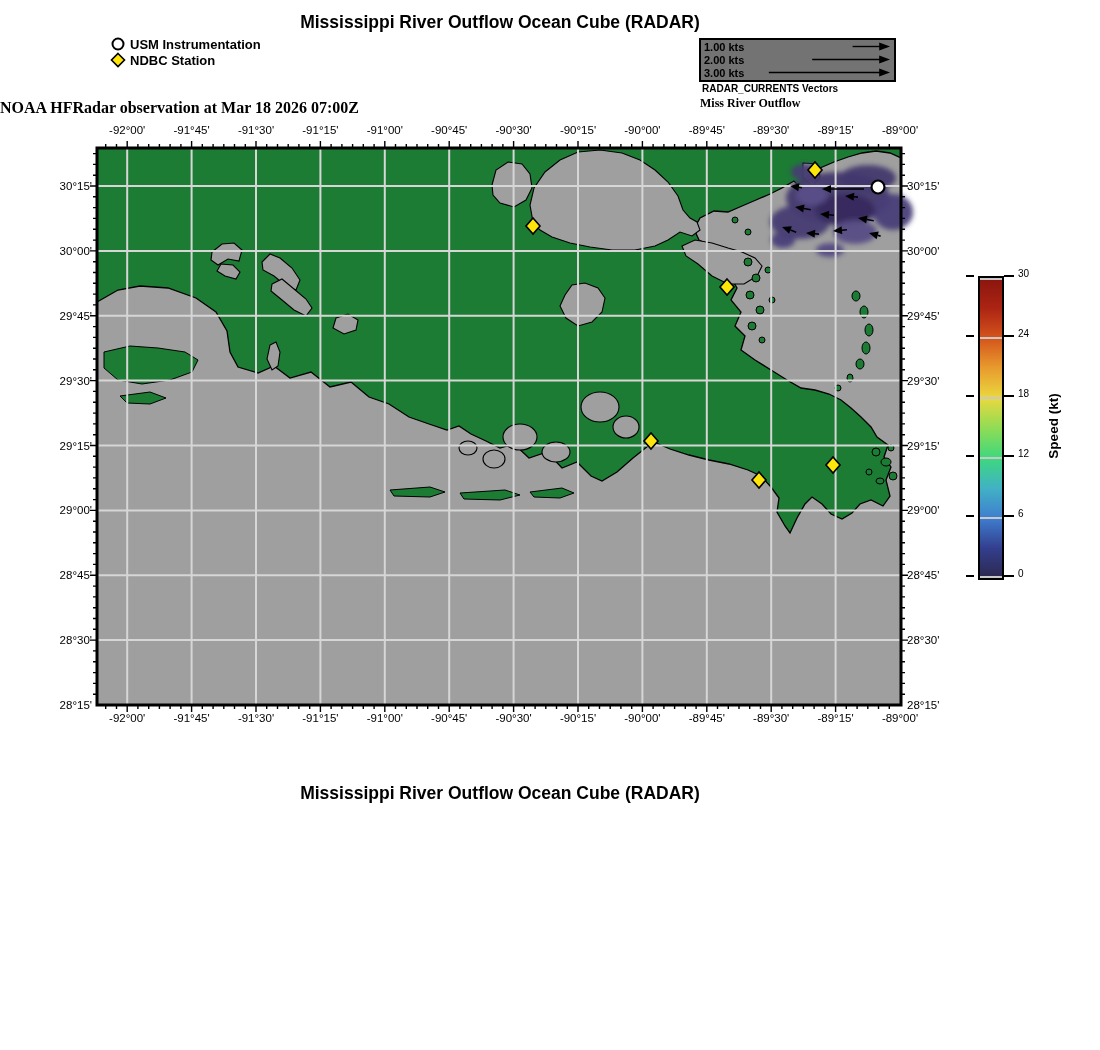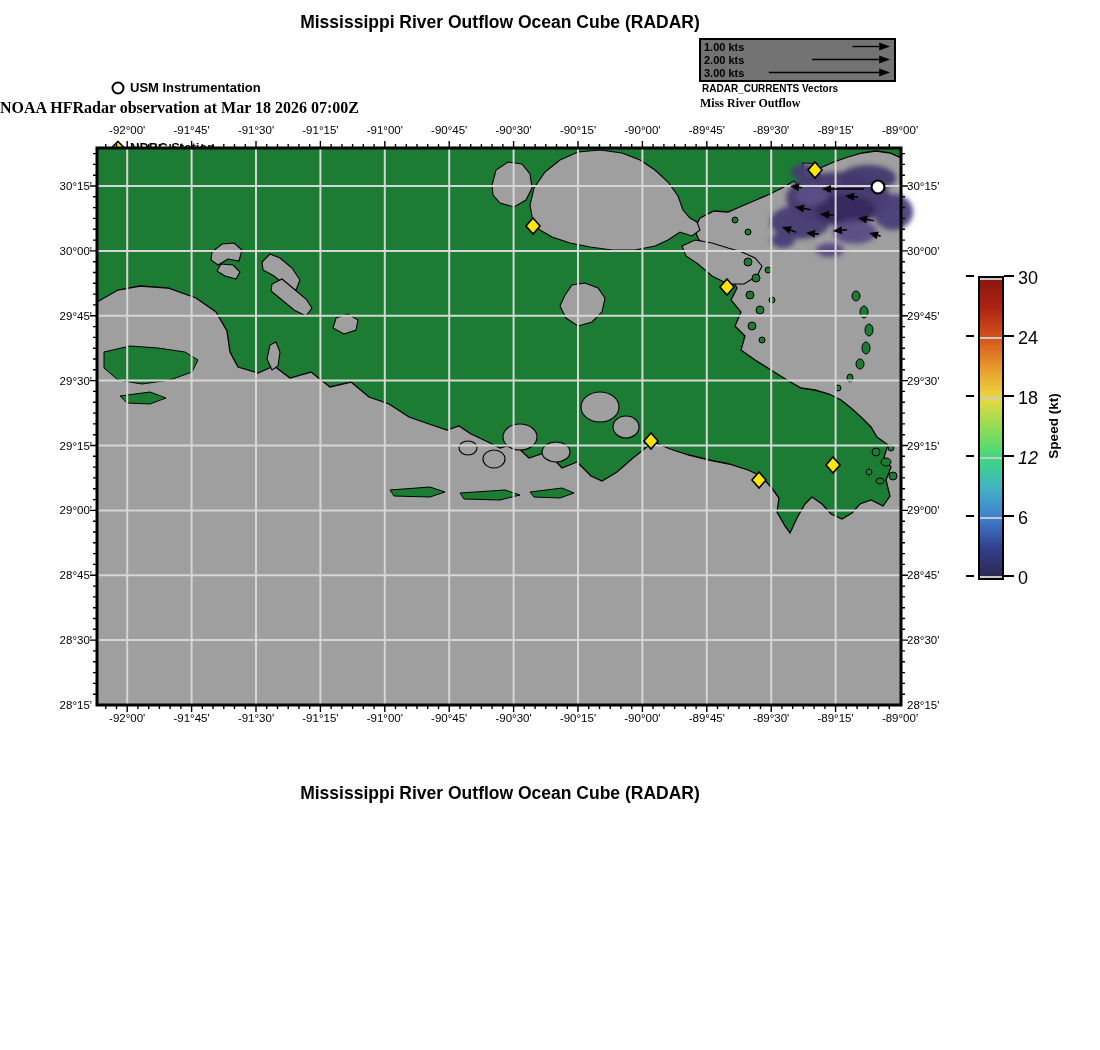--- a/index.html
+++ b/index.html
@@ -8,33 +8,33 @@
   .title-main{position:absolute;left:0;top:12px;width:1000px;text-align:center;
         font-size:17.5px;font-weight:bold;}
   .title-bottom{position:absolute;left:0;top:783px;width:1000px;text-align:center;
         font-size:17.5px;font-weight:bold;}
   .subtitle{position:absolute;left:0;top:99px;width:1000px;text-align:left;
         font-family:"Liberation Serif",serif;font-size:16px;font-weight:bold;}
   .region-label{position:absolute;left:700px;top:96px;width:200px;text-align:left;
         font-family:"Liberation Serif",serif;font-size:12px;font-weight:bold;}
   .vector-caption{position:absolute;left:702px;top:83px;font-size:10px;font-weight:bold;}
   .legend{position:absolute;left:110px;top:36px;}
-  .legend-row{display:flex;align-items:flex-start;height:16px;margin-top:44px;}
+  .legend-row{display:flex;align-items:center;height:16px;}
   .legend-row svg{margin-right:4px;}
   .legend-label{font-size:13px;font-weight:bold;white-space:nowrap;}
   .vector-box{position:absolute;left:699px;top:38px;width:197px;height:44px;
         border:2.5px solid #000;background:#737373;box-sizing:border-box;}
   .vrow{display:flex;align-items:center;height:13px;}
   .vlabel{font-size:11px;font-weight:bold;width:52px;padding-left:3px;white-space:nowrap;}
   .varrow{flex:1;height:13px;}
   #map-svg{position:absolute;left:0;top:0;}
   #colorbar{position:absolute;border:2px solid #000;box-sizing:content-box;}
   .cbline{position:absolute;left:0;width:100%;height:2px;background:#c9c9c9;}
   .cbdash{position:absolute;height:2px;background:#000;}
-  .cblabel{position:absolute;font-size:18px;}
+  .cblabel{position:absolute;font-size:10px;}
   .cbaxis{position:absolute;font-size:13.5px;font-weight:bold;white-space:nowrap;
         transform:translate(-50%,-50%) rotate(-90deg);}
 </style>
 </head>
 <body>
 
 <div class="page">
 
   <div class="title-main">Mississippi River Outflow Ocean Cube (RADAR)</div>
 
@@ -244,21 +244,21 @@
     </div>
   <div id="cbticks">
       <div class="cbdash" style="left: 1004px; top: 575px; width: 10px;"></div>
       <div class="cbdash" style="left: 966px; top: 575px; width: 8px;"></div>
       <div class="cblabel" style="left: 1018px; top: 568px;">0</div>
       <div class="cbdash" style="left: 1004px; top: 515px; width: 10px;"></div>
       <div class="cbdash" style="left: 966px; top: 515px; width: 8px;"></div>
       <div class="cblabel" style="left: 1018px; top: 508px;">6</div>
       <div class="cbdash" style="left: 1004px; top: 455px; width: 10px;"></div>
       <div class="cbdash" style="left: 966px; top: 455px; width: 8px;"></div>
-      <div class="cblabel" style="left: 1018px; top: 448px; font-style: italic;">12</div>
+      <div class="cblabel" style="left: 1018px; top: 448px;">12</div>
       <div class="cbdash" style="left: 1004px; top: 395px; width: 10px;"></div>
       <div class="cbdash" style="left: 966px; top: 395px; width: 8px;"></div>
       <div class="cblabel" style="left: 1018px; top: 388px;">18</div>
       <div class="cbdash" style="left: 1004px; top: 335px; width: 10px;"></div>
       <div class="cbdash" style="left: 966px; top: 335px; width: 8px;"></div>
       <div class="cblabel" style="left: 1018px; top: 328px;">24</div>
       <div class="cbdash" style="left: 1004px; top: 275px; width: 10px;"></div>
       <div class="cbdash" style="left: 966px; top: 275px; width: 8px;"></div>
       <div class="cblabel" style="left: 1018px; top: 268px;">30</div>
     </div>

